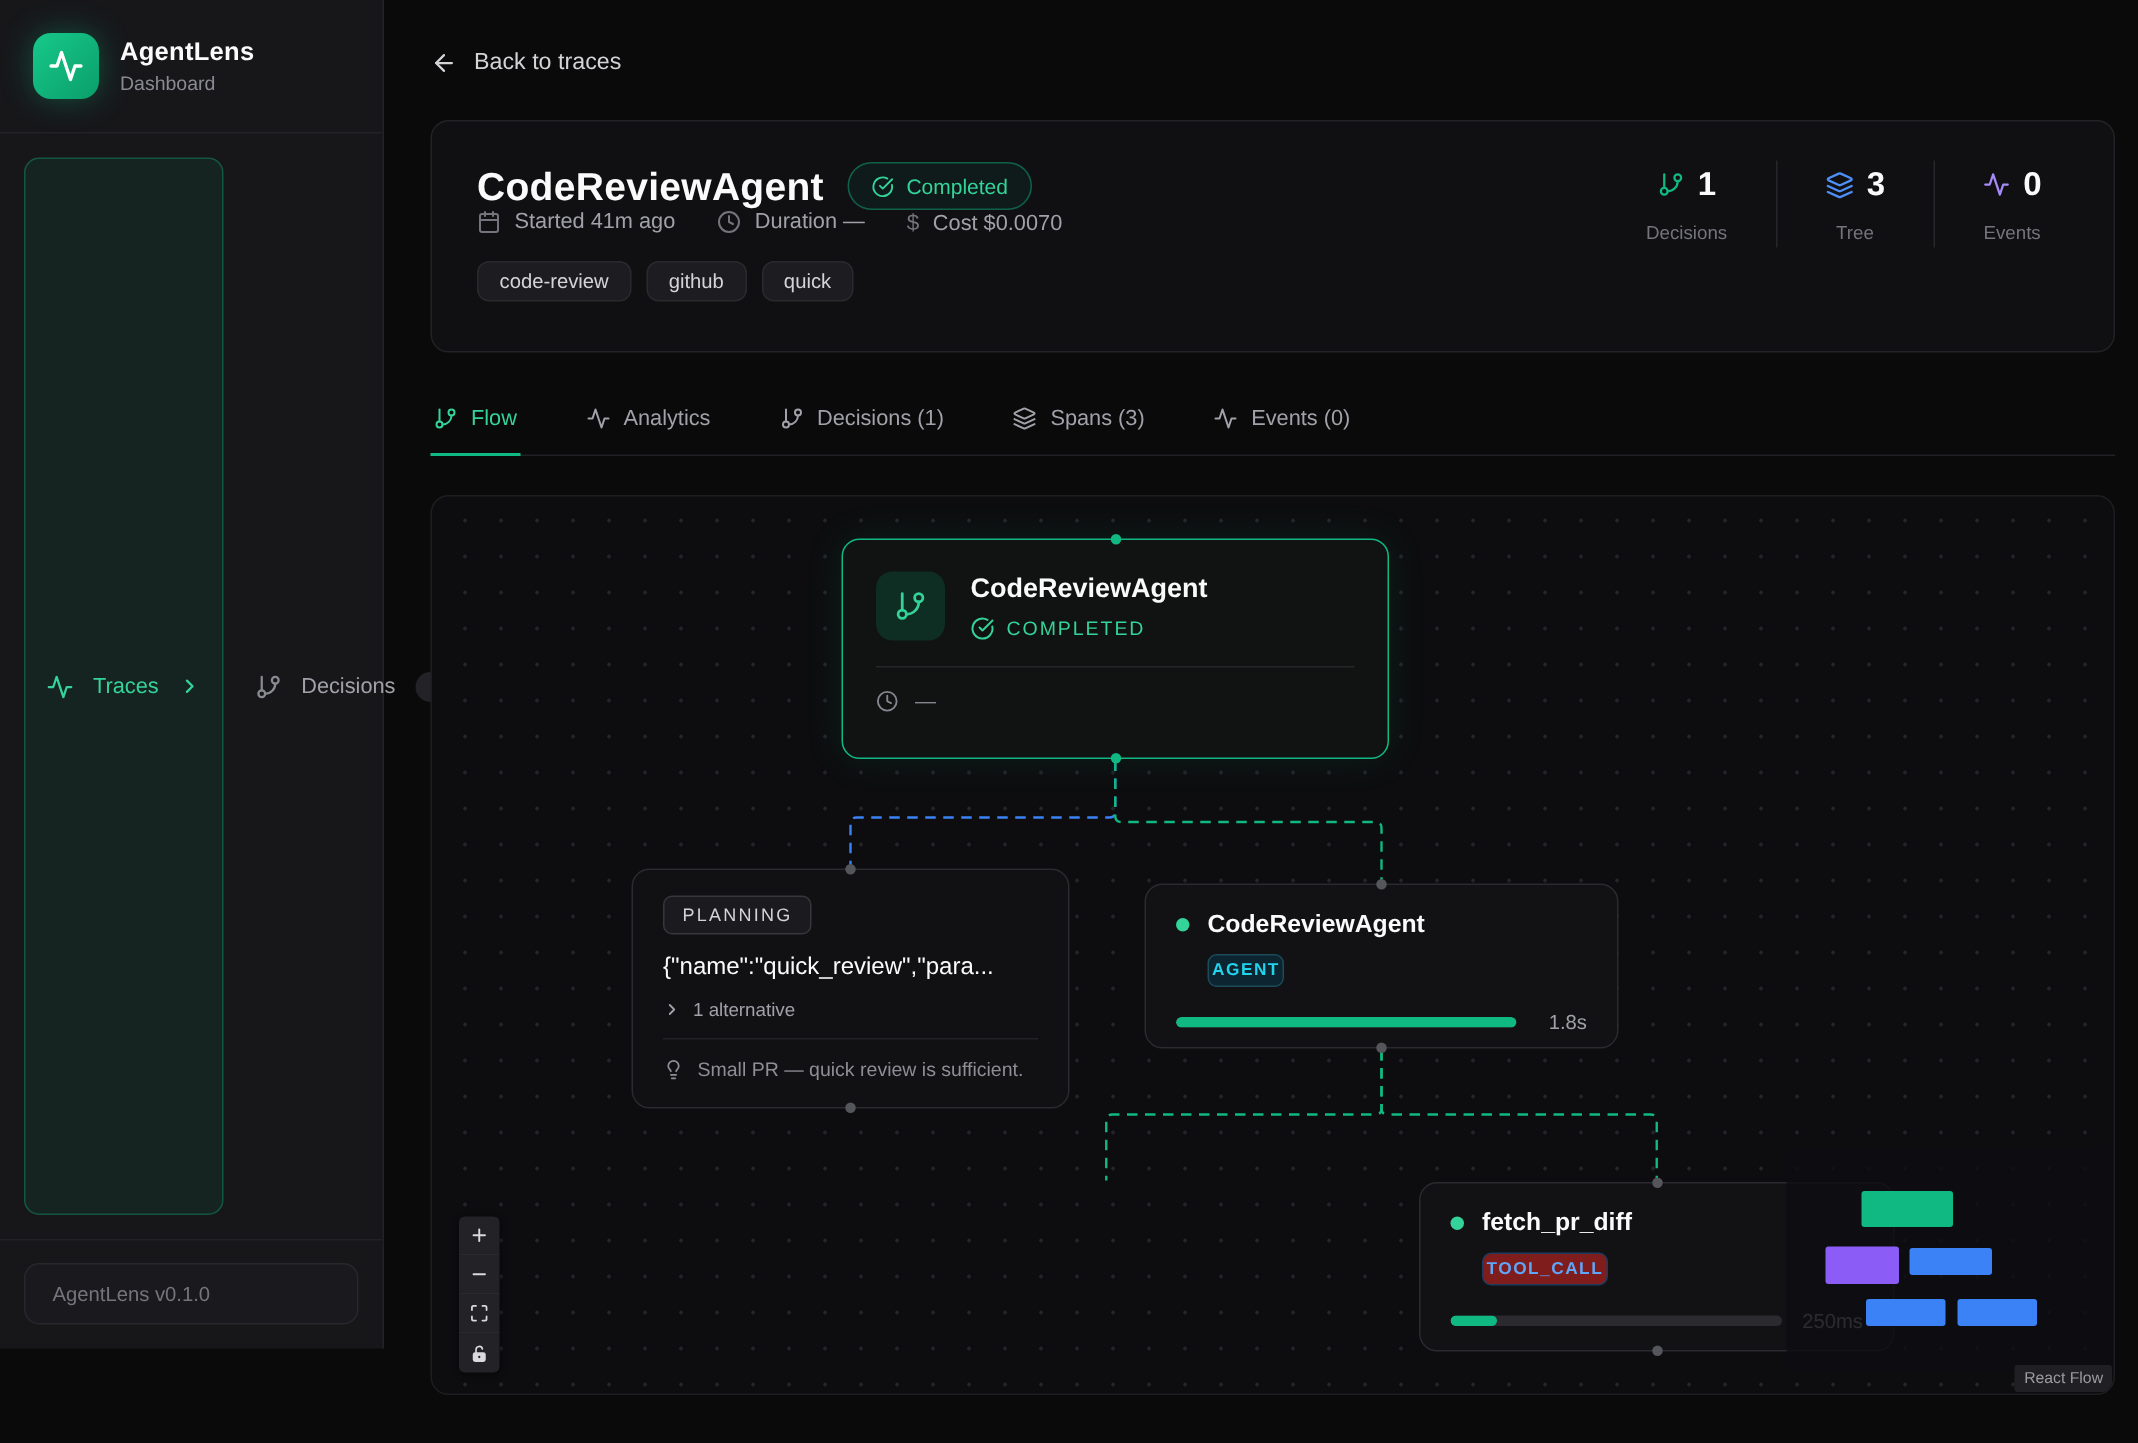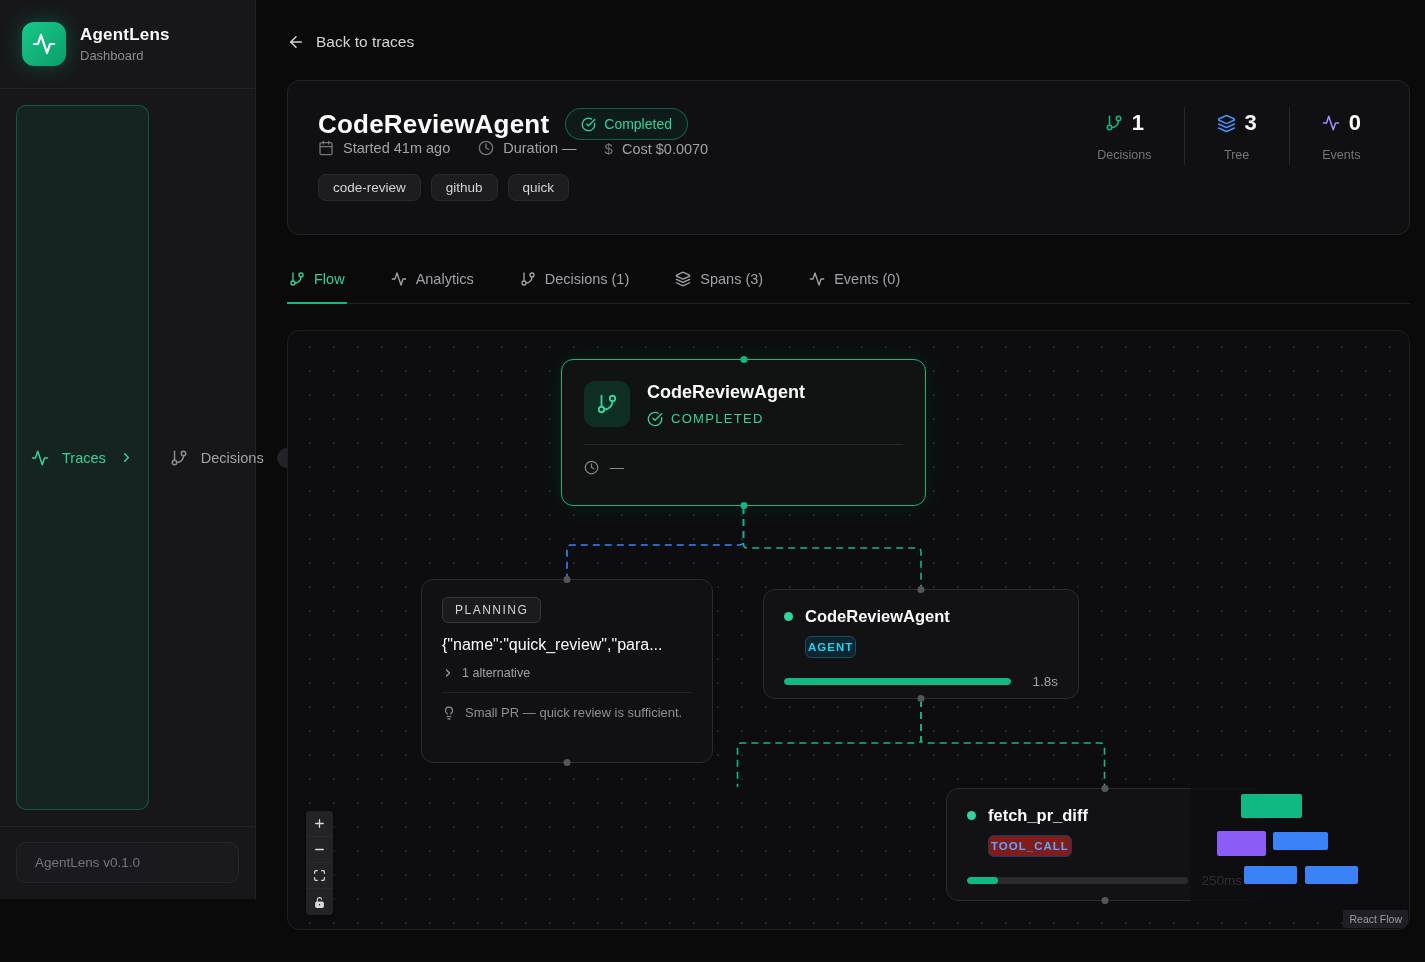--- a/index.html
+++ b/index.html
@@ -108,21 +108,21 @@
   
   .root-node { left:273px; top:28px; width:365px; height:147px; border:1.5px solid #10b981; box-shadow:0 0 26px rgba(16,185,129,.10); background:#101312; }
   .root-head { display:flex; align-items:center; gap:17px; padding:21px 22px 17px; }
   .root-icon { width:46px; height:46px; border-radius:11px; background:#0f2e23; color:#34d399; display:flex; align-items:center; justify-content:center; flex:none; }
   .root-title { font-size:18px; font-weight:bold; color:#fafafa; }
   .root-status { display:flex; align-items:center; gap:8px; margin-top:8px; color:#34d399; font-size:13px; letter-spacing:1.3px; }
   .root-div { border-top:1px solid #27272b; margin:0 22px; }
   .root-foot { display:flex; align-items:center; gap:11px; padding:14px 22px; color:#85858d; font-size:14px; }
 
   
-  .plan-node { left:133px; top:248px; width:292px; height:184px; background:#111114; padding:17px 20px; }
+  .plan-node { left:133px; top:248px; width:292px; height:160px; background:#111114; padding:17px 20px; }
   .plan-badge {
     display:inline-block; background:#1b1b1f; border:1px solid #36363c; border-radius:6px;
     padding:5px 12px; font-size:12px; letter-spacing:1.5px; color:#d4d4d8;
   }
   .plan-payload { margin-top:13px; font-size:16px; color:#fafafa; font-weight:500; white-space:nowrap; }
   .plan-alt { display:flex; align-items:center; gap:8px; margin-top:12px; color:#a1a1aa; font-size:12.5px; }
   .plan-hint { display:flex; align-items:center; gap:9px; margin-top:12px; padding-top:12px; border-top:1px solid #232327; color:#8e8e96; font-size:13px; }
 
   
   .span-node { padding:17px 20px; }

